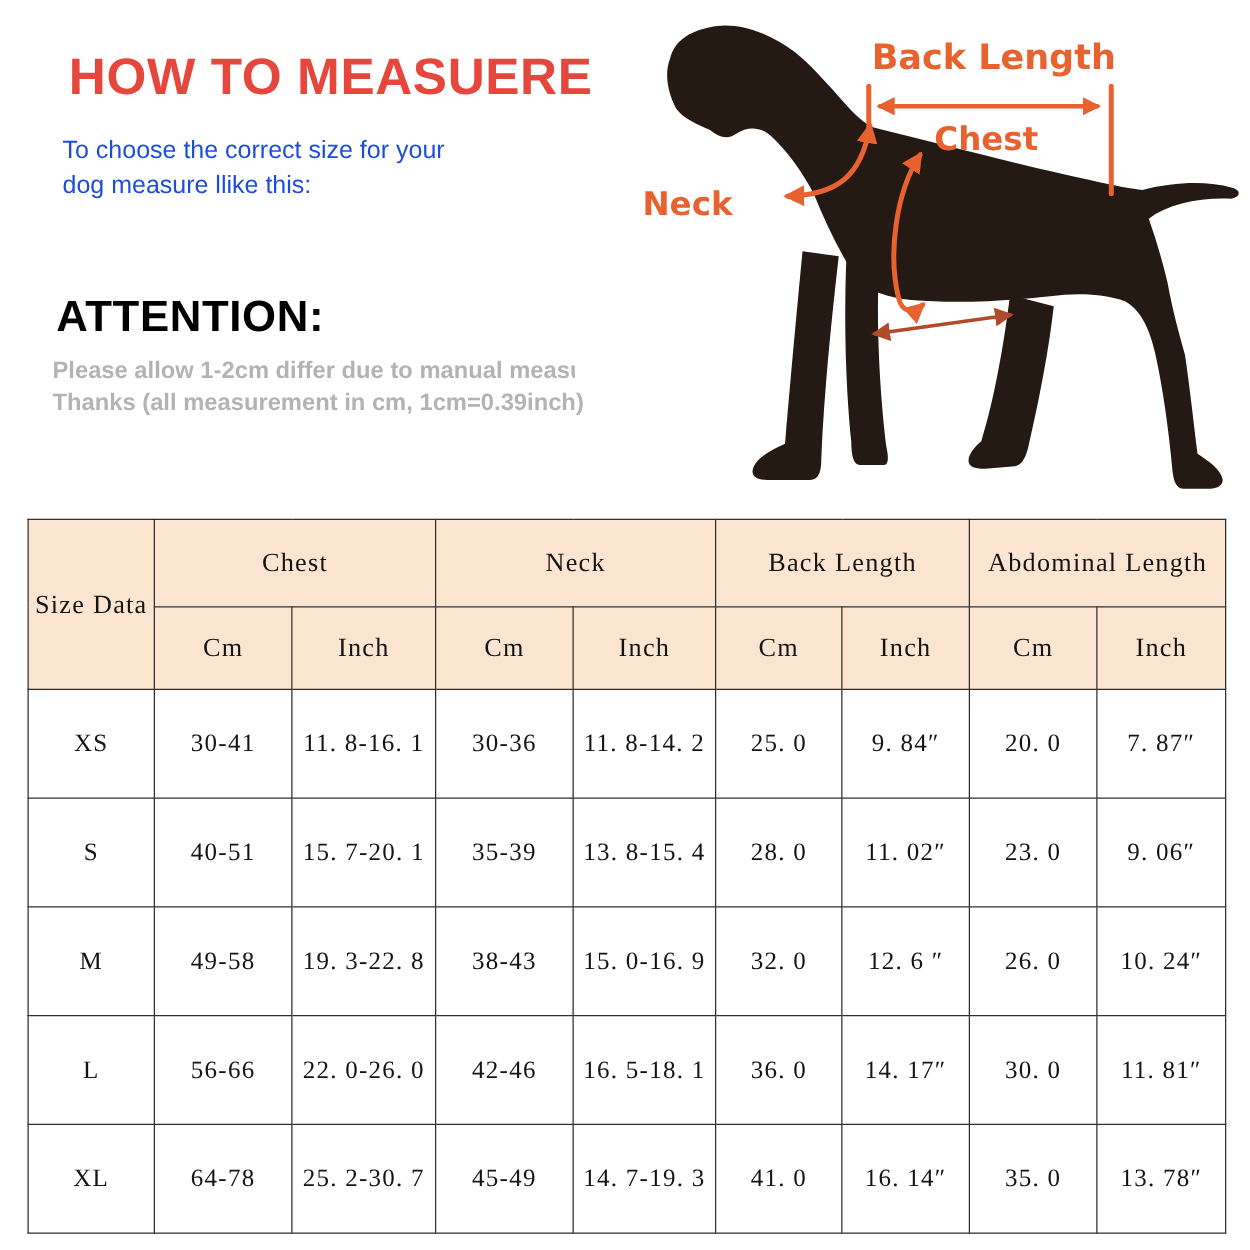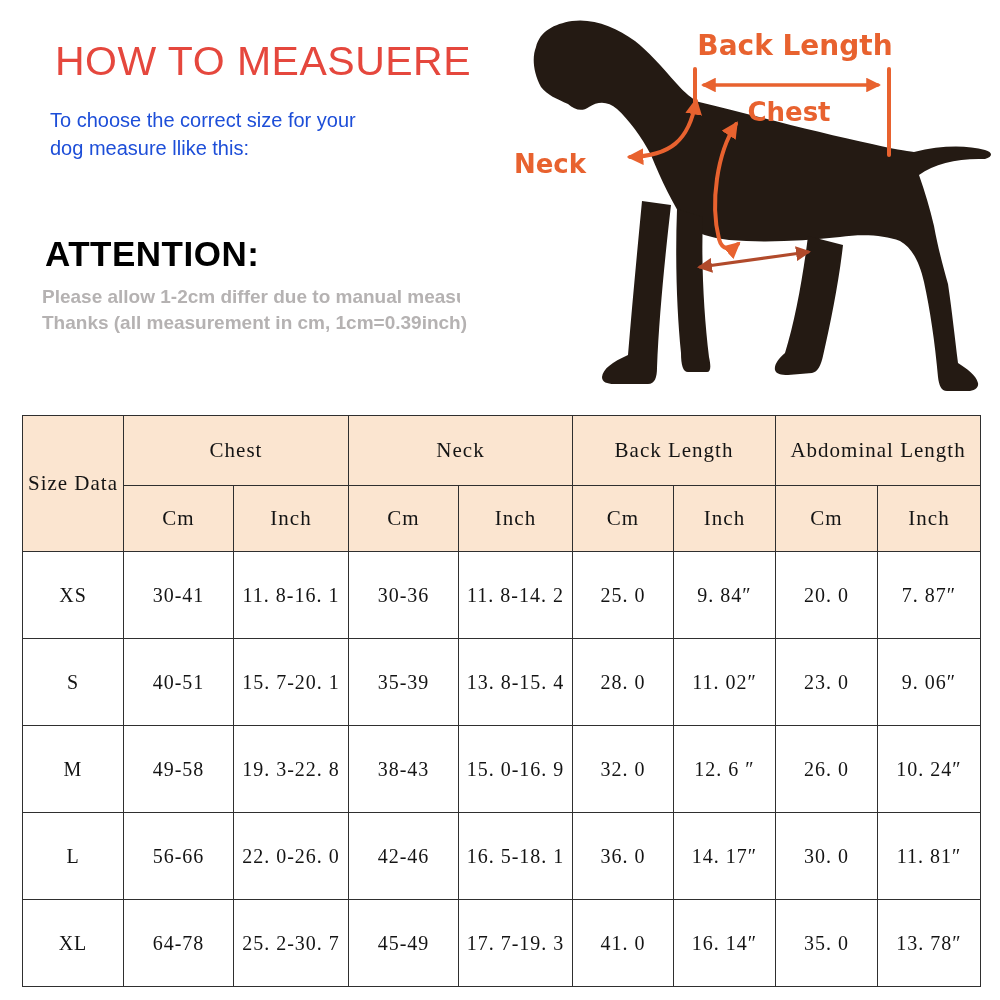--- a/index.html
+++ b/index.html
@@ -8,21 +8,21 @@
     background: #ffffff;
     position: relative;
     font-family: "Liberation Sans", sans-serif;
     overflow: hidden;
   }
   .abs { position: absolute; }
 
   
   .main-title {
     left: 55px; top: 38px;
-    font-size: 41px; font-weight: 400; letter-spacing: 0.5px;
+    font-size: 41px; font-weight: 700; letter-spacing: 0.5px;
     color: #e5473d;
   }
   .subtitle {
     left: 50px; top: 106px; width: 330px;
     font-size: 20px; line-height: 28px;
     color: #1d4ed8;
   }
   .attention-title {
     left: 45px; top: 234px;
     font-size: 35px; font-weight: 700; letter-spacing: 0.5px;
@@ -238,20 +238,20 @@
       <td>36. 0</td>
       <td>14. 17″</td>
       <td>30. 0</td>
       <td>11. 81″</td>
     </tr>
     <tr class="row-data">
       <td>XL</td>
       <td>64-78</td>
       <td>25. 2-30. 7</td>
       <td>45-49</td>
-      <td>17. 7-19. 3</td>
+      <td>14. 7-19. 3</td>
       <td>41. 0</td>
       <td>16. 14″</td>
       <td>35. 0</td>
       <td>13. 78″</td>
     </tr>
   </tbody>
 </table>
 
 </body></html>

